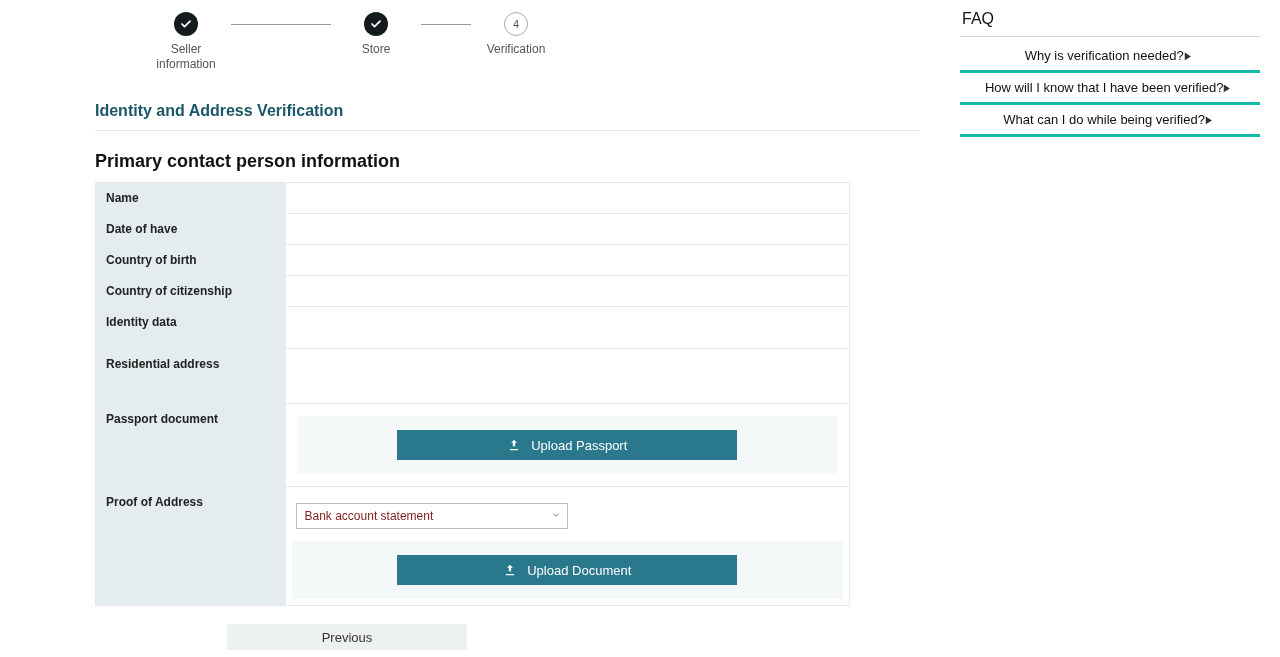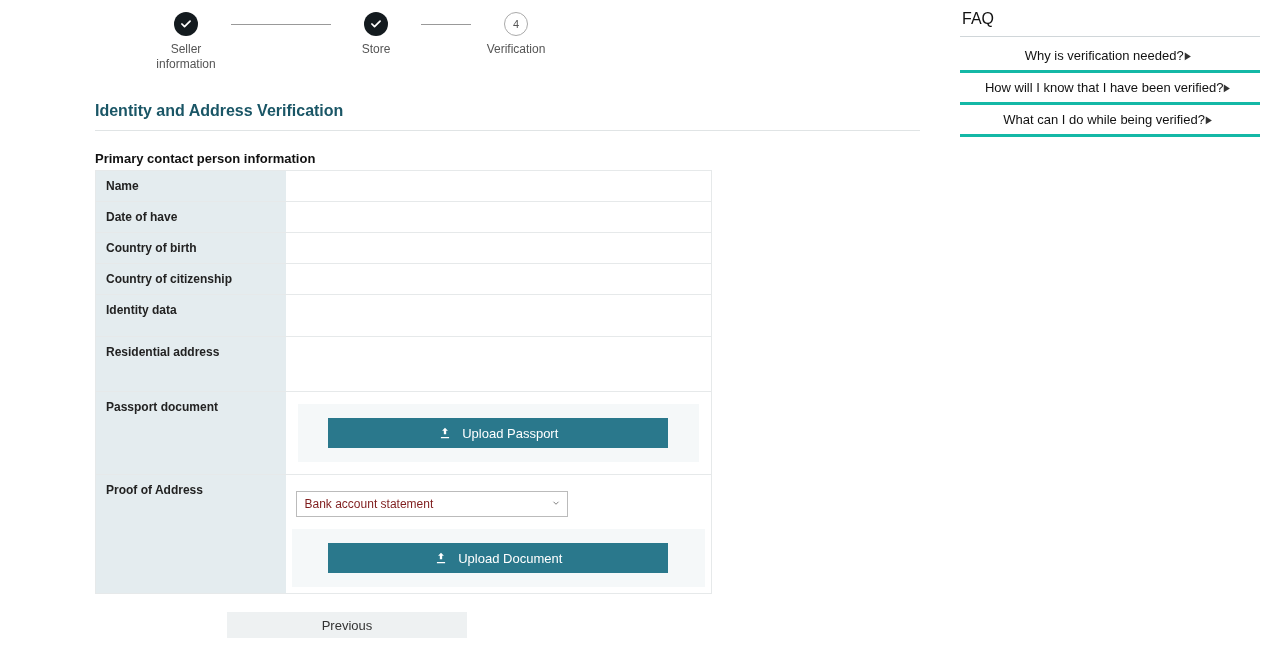--- a/index.html
+++ b/index.html
@@ -21,24 +21,24 @@
       display: flex; align-items: center; justify-content: center; color: #555; font-size: 11px;
     }
     .step-label { margin-top: 6px; font-size: 12px; color: #555; text-align: center; line-height: 1.25; min-height: 30px; }
     .step-connector {
       width: 50px; height: 1px; background: #999; margin-top: 12px;
       flex-shrink: 0;
     }
 
     
     .section-title { font-size: 16px; font-weight: 700; color: #1a5666; padding-bottom: 10px; border-bottom: 1px solid #e0e4e5; margin-bottom: 20px; }
-    .subhead { font-size: 13px; font-weight: 700; margin-bottom: 4px; color: #111; }
+    .subhead { font-size: 18px; font-weight: 700; margin-bottom: 10px; color: #111; }
 
     
-    .info-table { border: 1px solid #e6e9ea; border-collapse: collapse; width: 617px; }
+    .info-table { border: 1px solid #e6e9ea; border-collapse: collapse; width: 755px; }
     .info-table tr { }
     .info-table td { border-bottom: 1px solid #e6e9ea; vertical-align: top; }
     .info-table tr:last-child td { border-bottom: none; }
     .cell-label { background: #e4ecef; width: 190px; padding: 8px 10px; font-size: 12px; font-weight: 600; color: #222; }
     .cell-value { padding: 8px 10px; font-size: 12px; color: #333; }
     .cell-value.tall { height: 42px; }
     .cell-value.tall2 { height: 55px; }
 
     .upload-zone { background: #f5f8f9; margin: 6px; padding: 14px; text-align: center; }
     .btn-upload {

